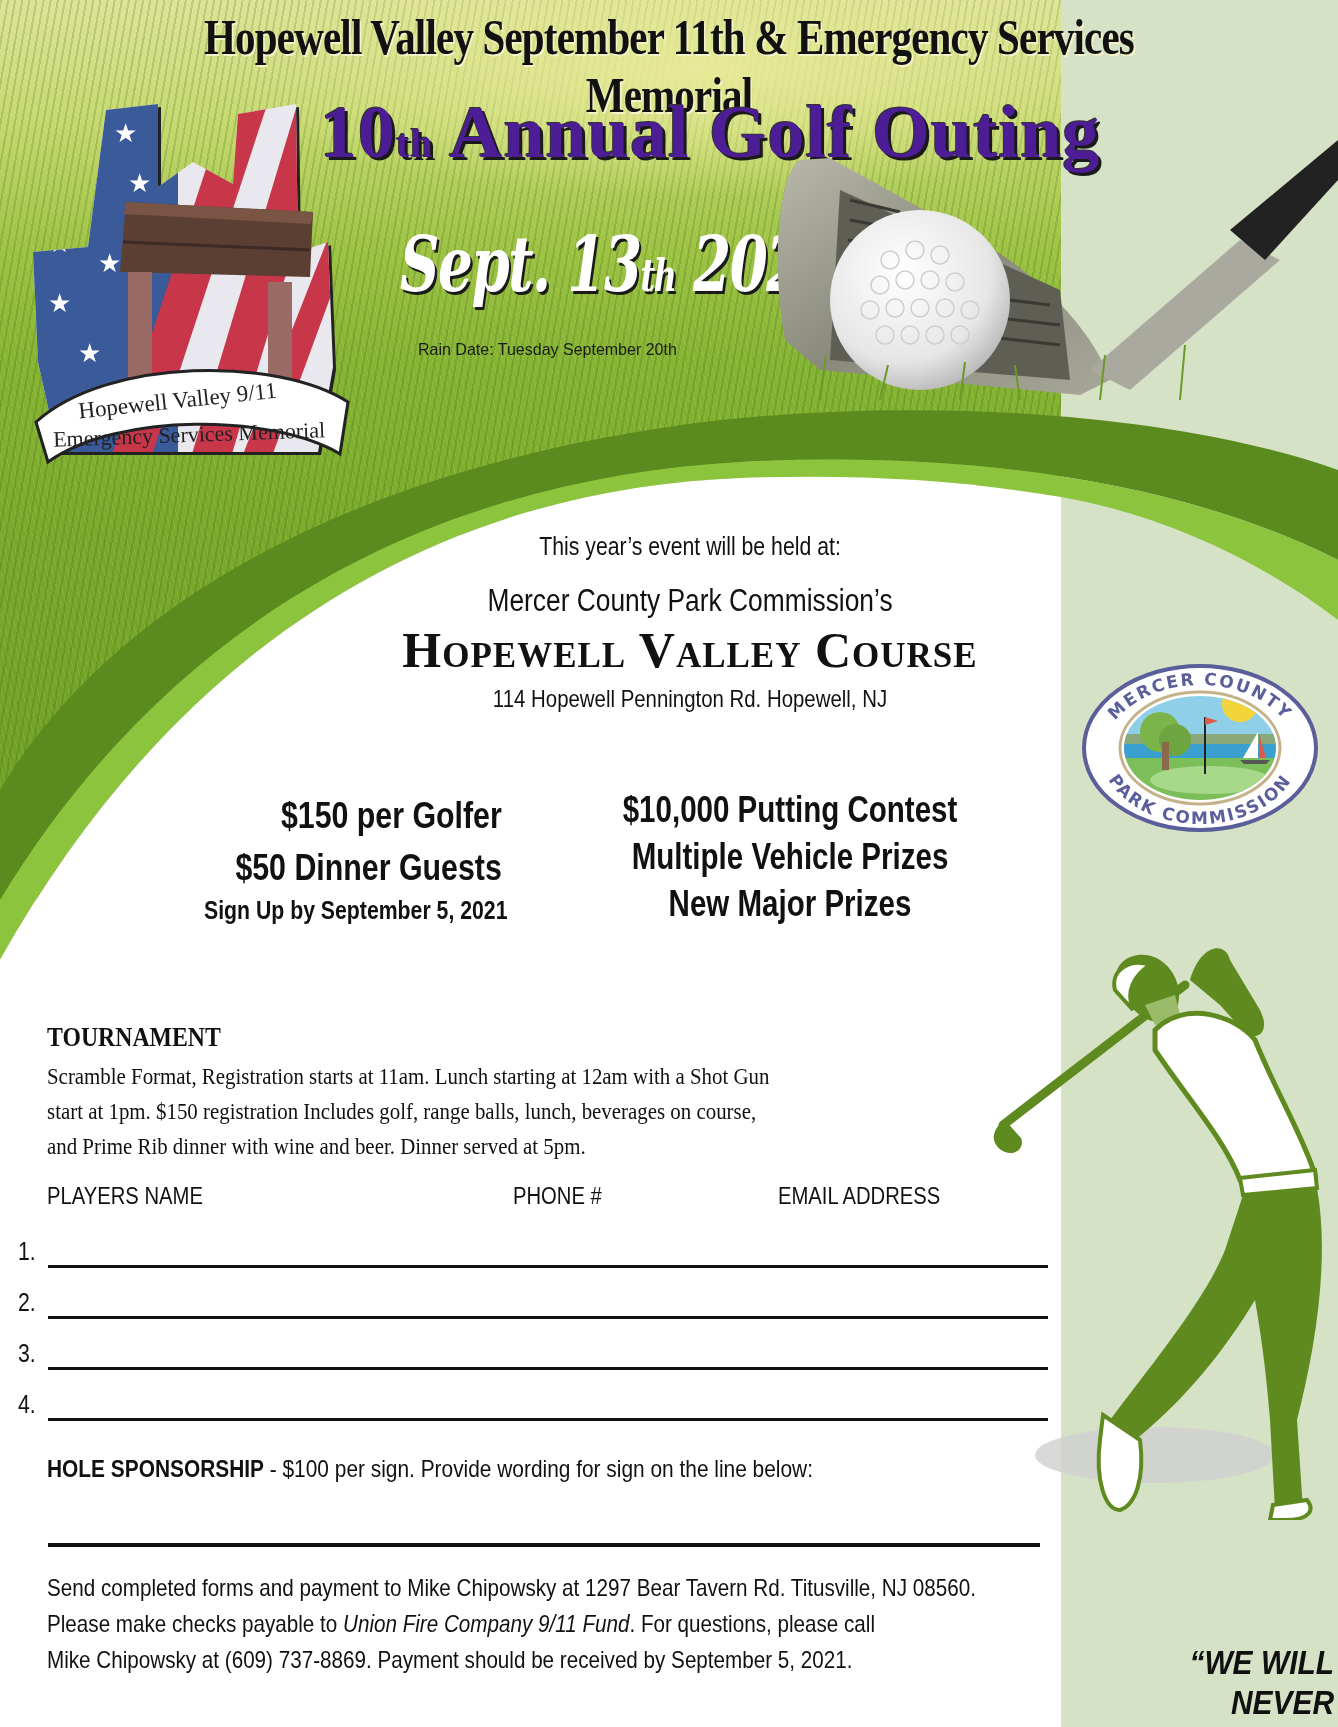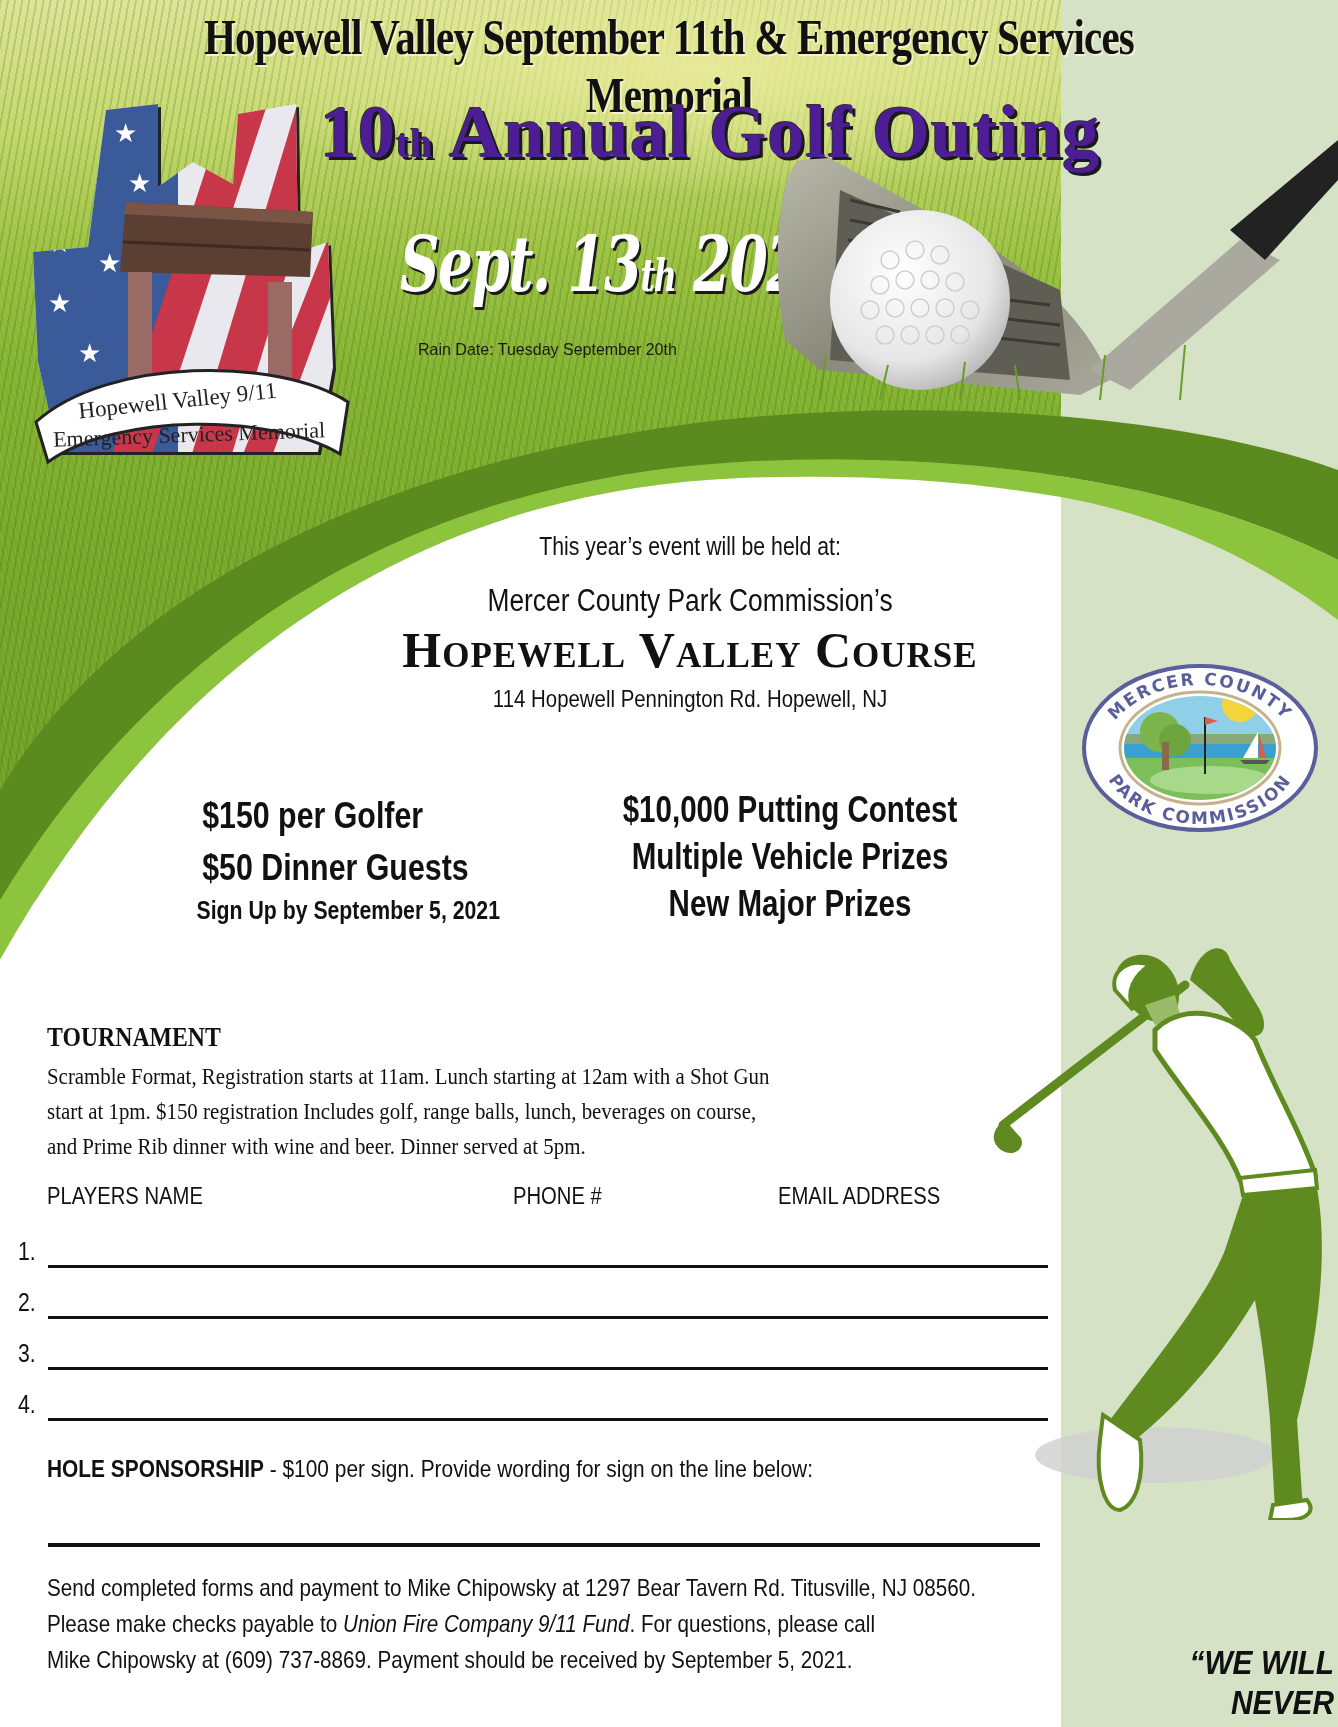--- a/index.html
+++ b/index.html
@@ -56,21 +56,21 @@
   .venue { position: absolute; left: 340px; top: 520px; width: 700px; text-align: center; margin-top: 12px; }
   .venue .intro { font-size: 25px; color: #111; transform: scaleX(0.85); }
   .venue .org { font-size: 31px; margin-top: 22px; transform: scaleX(0.85); }
   .venue .course {
     font-family: "Liberation Serif", serif; font-weight: bold; font-size: 50px; letter-spacing: 1px;
     font-variant: small-caps; line-height: 1; margin-top: 6px;
   }
   .venue .address { font-size: 24px; margin-top: 10px; transform: scaleX(0.85); }
 
   
-  .pricing { position: absolute; left: 168px; top: 790px; width: 380px; text-align: left; }
+  .pricing { position: absolute; left: 156px; top: 790px; width: 380px; text-align: right; }
   .pricing .big { font-family: "Liberation Sans", sans-serif; font-weight: bold; font-size: 37px; line-height: 52px; transform: scaleX(0.82); }
   .pricing .small { font-weight: bold; font-size: 25px; transform: scaleX(0.85); line-height: 32px; }
 
   .prizes { position: absolute; left: 580px; top: 786px; width: 420px; text-align: center; }
   .prizes .big { font-weight: bold; font-size: 36px; line-height: 47px; transform: scaleX(0.82); }
 
   
   .mercer-logo { position: absolute; left: 1080px; top: 662px; width: 240px; height: 170px; }
 
   

